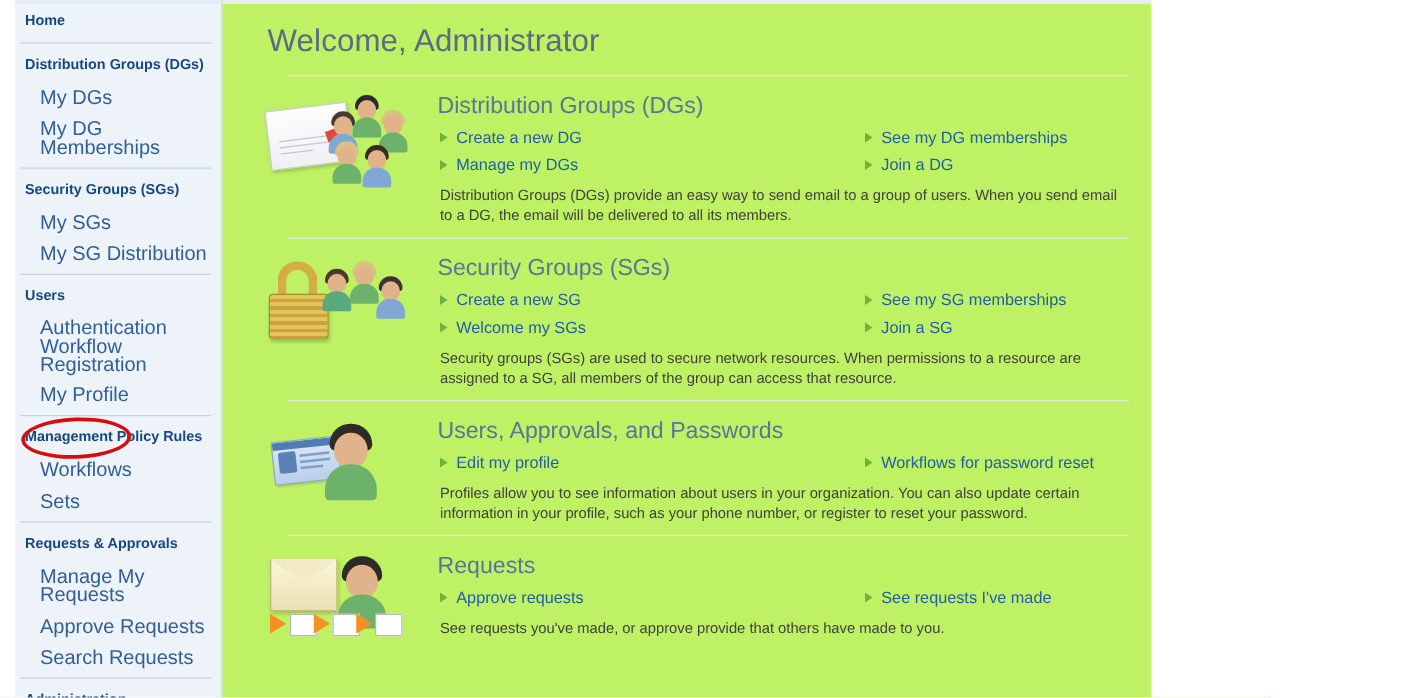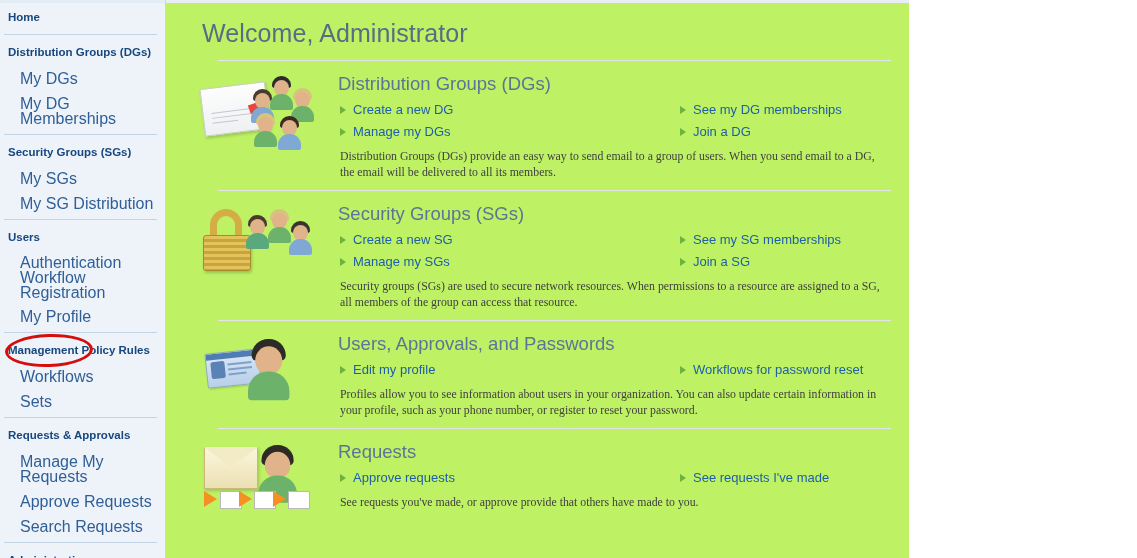--- a/index.html
+++ b/index.html
@@ -13,20 +13,21 @@
     overflow: hidden;
     font-family: "Liberation Sans", sans-serif;
     position: relative;
   }
   #app {
     position: relative;
     width: 909px;
     height: 558px;
     display: flex;
     background: #ffffff;
+    padding-left: 12px;
   }
 
   
   #sidebar {
     width: 166px;
     min-width: 166px;
     height: 558px;
     background: #eef3fa;
     border-right: 1px solid #c8d8e8;
     box-sizing: border-box;
@@ -155,21 +156,20 @@
     color: #1f5fa8;
     cursor: pointer;
     line-height: 17px;
   }
   .sec-desc {
     font-size: 11.8px;
     color: #404040;
     line-height: 15.5px;
     margin: 7px 0 0 2px;
     max-width: 672px;
-    font-family: Liberation Serif, serif;
   }
   .sec-rule {
     height: 1px;
     background: #e2e5e9;
     margin: 10px 18px 0 52px;
   }
 
   
   .ico { position: absolute; }
   .env {
@@ -413,21 +413,21 @@
           <div class="link-row">
             <span class="bullet"></span>
             <span class="link">Create a new SG</span>
           </div>
           <div class="link-row">
             <span class="bullet"></span>
             <span class="link">See my SG memberships</span>
           </div>
           <div class="link-row">
             <span class="bullet"></span>
-            <span class="link">Manage my SGs</span>
+            <span class="link">Welcome my SGs</span>
           </div>
           <div class="link-row">
             <span class="bullet"></span>
             <span class="link">Join a SG</span>
           </div>
         </div>
         <p class="sec-desc">Security groups (SGs) are used to secure network resources. When permissions to a resource are assigned to a SG, all members of the group can access that resource.</p>
       </div>
     </section>
     <div class="sec-rule"></div>

